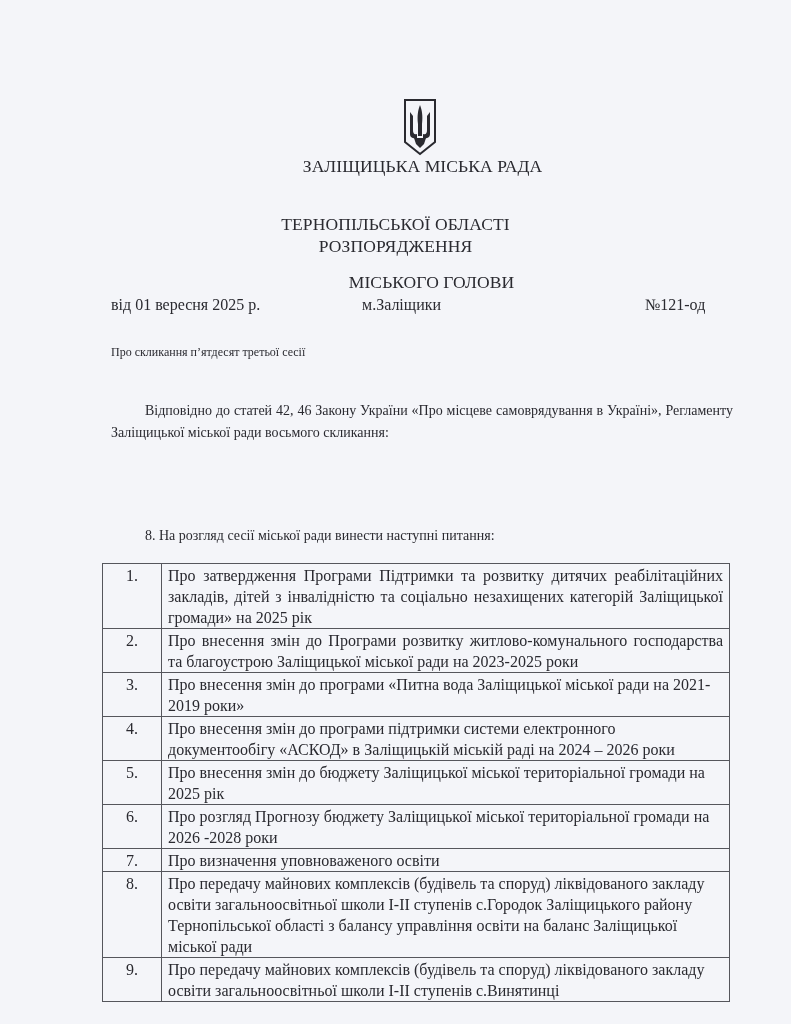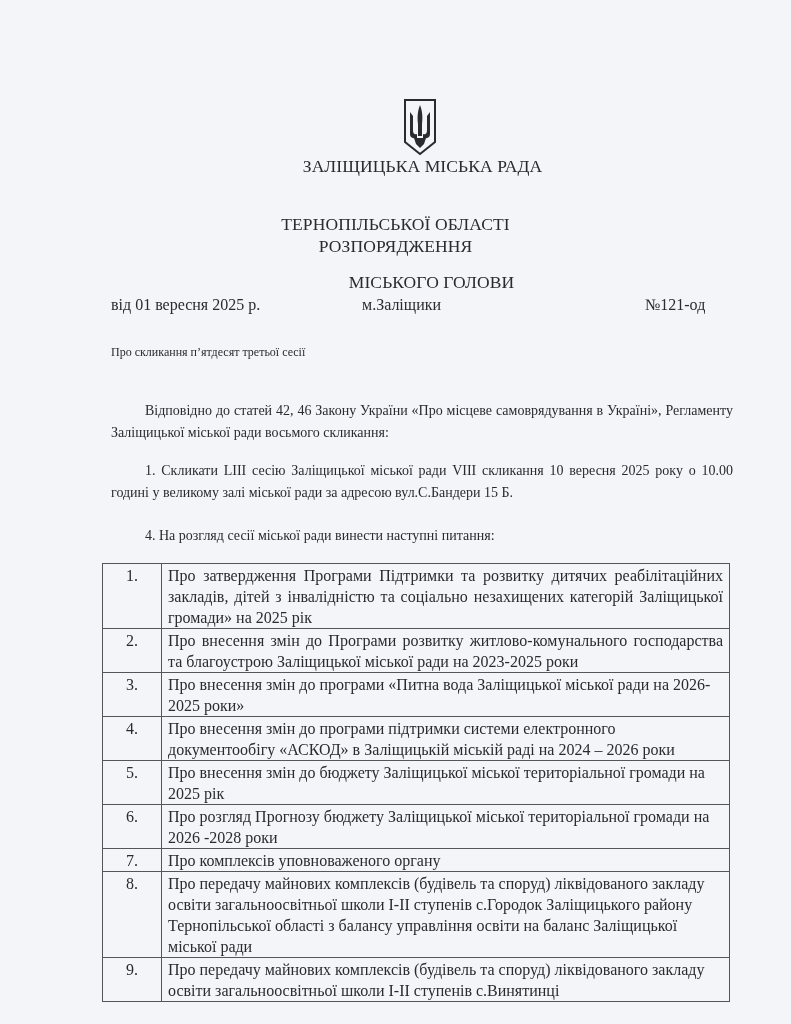--- a/index.html
+++ b/index.html
@@ -56,52 +56,51 @@
 
   <div class="meta date">від 01 вересня 2025 р.</div>
   <div class="meta place">м.Заліщики</div>
   <div class="meta num">№121-од</div>
 
   <div class="subject">
     <div>Про скликання  п’ятдесят третьої  сесії</div>
   </div>
 
   <div class="para p1">Відповідно до статей 42, 46 Закону України «Про місцеве самоврядування в Україні», Регламенту Заліщицької міської ради восьмого скликання:</div>
-  <div class="para p2">1.  Скликати  LIII сесію Заліщицької міської ради VIII скликання 10 вересня 2025 року о 10.00 годині у великому залі міської ради за адресою вул.С.Бандери 15 Б.</div>
-  <div class="para p3">4.  На розгляд сесії міської ради винести наступні  питання:</div>
+  <div class="para p3">8.  На розгляд сесії міської ради винести наступні  питання:</div>
 
   <table class="agenda">
     <tbody>
       <tr>
         <td class="n">1.</td>
         <td class="t just">Про затвердження Програми Підтримки та розвитку дитячих реабілітаційних закладів, дітей з інвалідністю та соціально незахищених категорій Заліщицької громади»   на 2025 рік</td>
       </tr>
       <tr>
         <td class="n">2.</td>
         <td class="t just">Про внесення змін до Програми розвитку житлово-комунального господарства та благоустрою Заліщицької міської ради на 2023-2025 роки</td>
       </tr>
       <tr>
         <td class="n">3.</td>
-        <td class="t">Про внесення змін до програми «Питна вода Заліщицької міської ради на 2026-2025 роки»</td>
+        <td class="t">Про внесення змін до програми «Питна вода Заліщицької міської ради на 2021-2019 роки»</td>
       </tr>
       <tr>
         <td class="n">4.</td>
         <td class="t">Про внесення змін до програми підтримки системи електронного документообігу «АСКОД» в Заліщицькій міській раді на 2024 – 2026 роки</td>
       </tr>
       <tr>
         <td class="n">5.</td>
         <td class="t">Про внесення змін до бюджету Заліщицької міської територіальної громади  на  2025  рік</td>
       </tr>
       <tr>
         <td class="n">6.</td>
         <td class="t">Про розгляд Прогнозу бюджету  Заліщицької міської територіальної  громади  на 2026 -2028 роки</td>
       </tr>
       <tr>
         <td class="n">7.</td>
-        <td class="t">Про комплексів уповноваженого органу</td>
+        <td class="t">Про визначення уповноваженого освіти</td>
       </tr>
       <tr>
         <td class="n">8.</td>
         <td class="t">Про передачу майнових комплексів (будівель та споруд) ліквідованого закладу освіти загальноосвітньої школи І-ІІ ступенів с.Городок Заліщицького району Тернопільської області з балансу управління освіти на баланс Заліщицької міської ради</td>
       </tr>
       <tr>
         <td class="n">9.</td>
         <td class="t">Про передачу майнових комплексів (будівель та споруд) ліквідованого закладу освіти загальноосвітньої школи І-ІІ ступенів с.Винятинці</td>
       </tr>
     </tbody>

